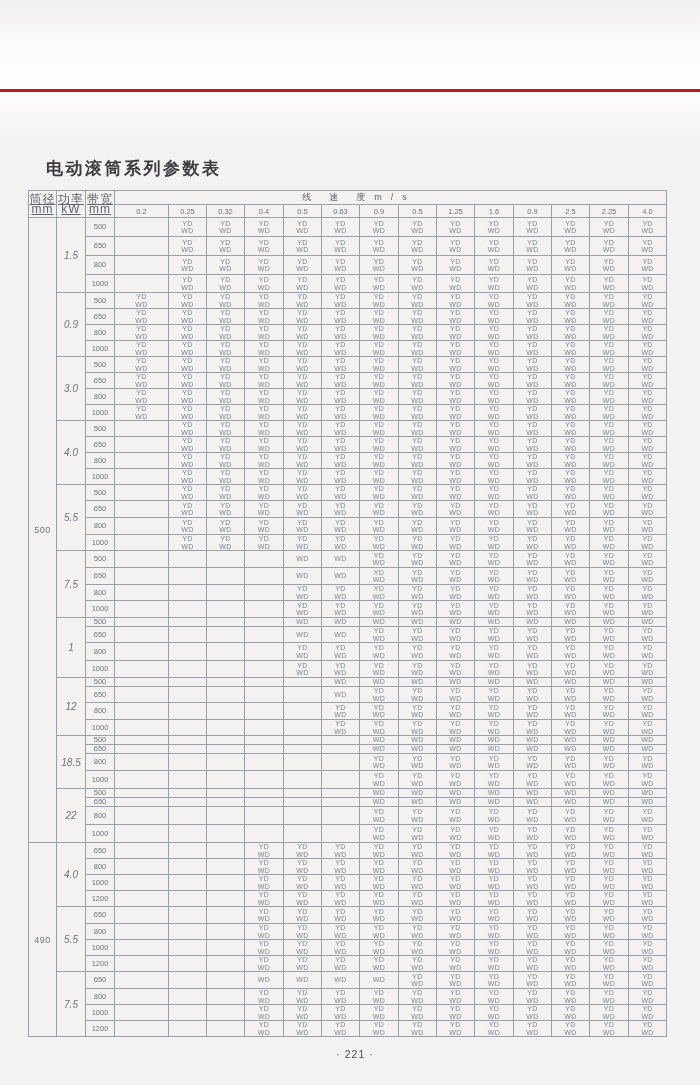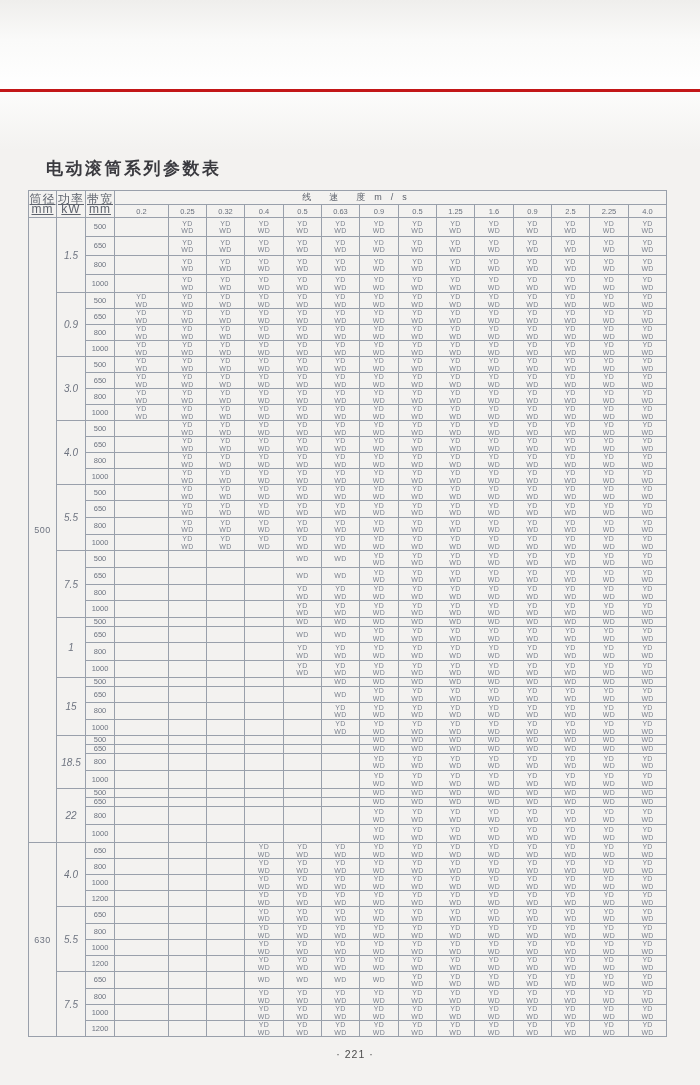--- a/index.html
+++ b/index.html
@@ -1617,21 +1617,21 @@
         <td class="speed-cell">
           <div>YD</div>
           <div>WD</div>
         </td>
         <td class="speed-cell">
           <div>YD</div>
           <div>WD</div>
         </td>
       </tr>
       <tr style="height: 9px;">
-        <td class="power-cell" rowspan="4">15</td>
+        <td class="power-cell" rowspan="4">12</td>
         <td class="width-cell">500</td>
         <td class="speed-cell"></td>
         <td class="speed-cell"></td>
         <td class="speed-cell"></td>
         <td class="speed-cell"></td>
         <td class="speed-cell"></td>
         <td class="speed-cell">WD</td>
         <td class="speed-cell">WD</td>
         <td class="speed-cell">WD</td>
         <td class="speed-cell">WD</td>
@@ -1998,21 +1998,21 @@
         <td class="speed-cell">
           <div>YD</div>
           <div>WD</div>
         </td>
         <td class="speed-cell">
           <div>YD</div>
           <div>WD</div>
         </td>
       </tr>
       <tr style="height: 16px;">
-        <td class="diam-cell" rowspan="12">630</td>
+        <td class="diam-cell" rowspan="12">490</td>
         <td class="power-cell" rowspan="4">4.0</td>
         <td class="width-cell">650</td>
         <td class="speed-cell"></td>
         <td class="speed-cell"></td>
         <td class="speed-cell"></td>
         <td class="speed-cell">
           <div>YD</div>
           <div>WD</div>
         </td>
         <td class="speed-cell">

